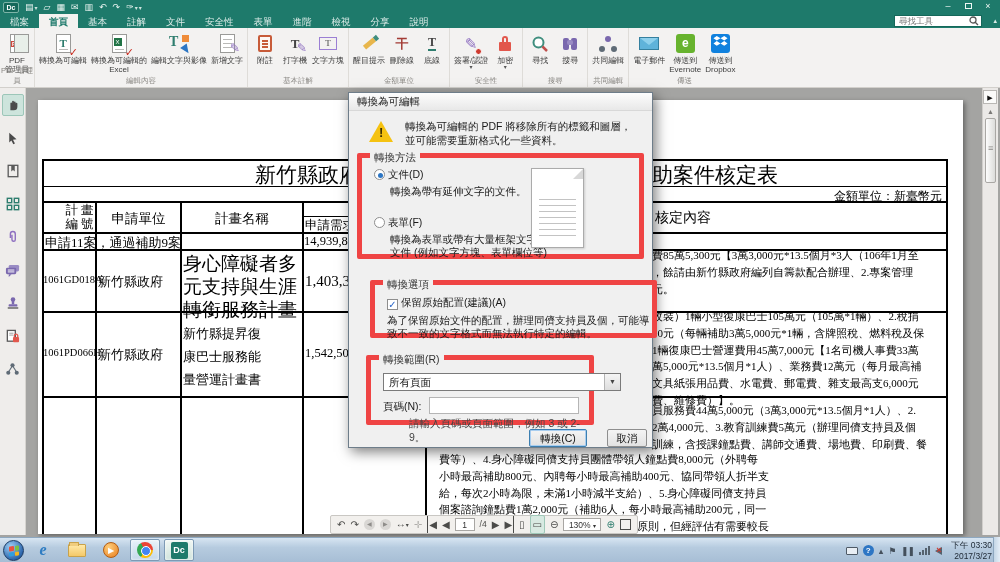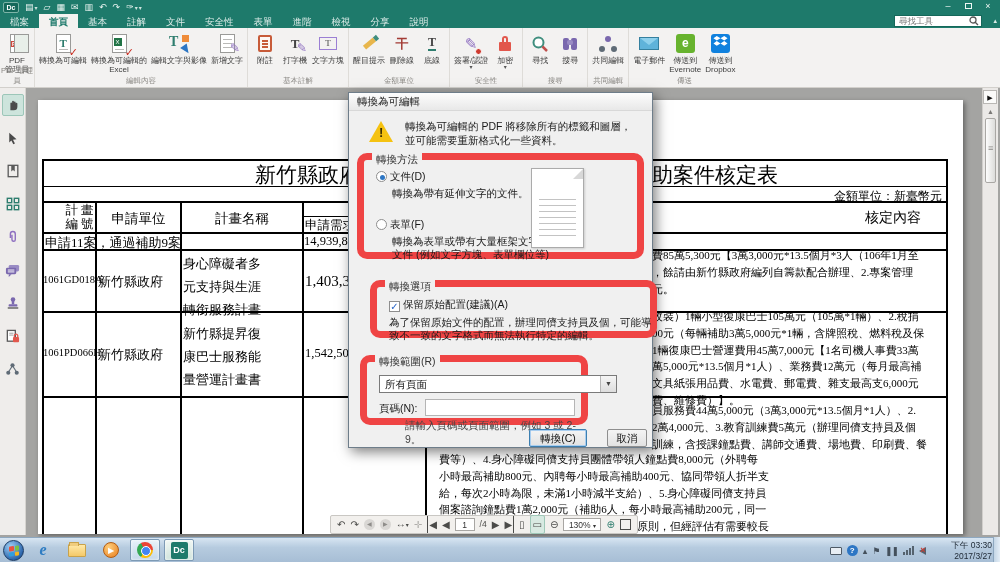--- a/index.html
+++ b/index.html
@@ -80,21 +80,21 @@
   .nv.dis { color:#b0aeab; }
   .nv.grayc { width:11px; height:11px; border-radius:50%; background:#d9d7d4; color:#8f8d8a; font-size:6px; text-align:center; line-height:11px; }
   .pagebox { width:20px; height:13px; background:#fff; border:1px solid #a8a6a3; font-size:8.5px; text-align:center; color:#333; }
   .zoombox { width:38px; height:13px; background:#fff; border:1px solid #a8a6a3; font-size:8.5px; text-align:center; color:#333; line-height:12px; }
   .fitpg { background:#d8eae2; border:1px solid #9fc8b8; border-radius:2px; padding:0 2px; }
   .fsbox { width:11px; height:11px; border:1.5px solid #4b4b49; }
 
   
   #dialog { position:absolute; left:348px; top:92px; width:305px; height:356px; background:#f0f0f0; border:1px solid #6e7d8a; box-shadow:3px 4px 12px rgba(0,0,0,.5); z-index:10; font-size:10.5px; color:#1a1a1a; }
   #dlg-title { height:18px; background:linear-gradient(#fdfdfd,#e8e8e8); border-bottom:1px solid #d8d8d8; font-size:10.5px; line-height:17px; padding-left:8px; color:#222; }
-  .grp { position:absolute; border:7px solid #ef4444; border-radius:10px; }
+  .grp { position:absolute; border:5px solid #ef4444; border-radius:2px; }
   .grp .legend { position:absolute; top:-7px; left:8px; background:#f0f0f0; padding:0 4px; font-size:10.5px; color:#333; }
   .radio { display:inline-block; width:11px; height:11px; border:1px solid #8e8e8e; border-radius:50%; background:#fff; vertical-align:-2px; position:relative; }
   .radio.sel::after { content:""; position:absolute; left:2.5px; top:2.5px; width:5px; height:5px; border-radius:50%; background:#2d76c4; }
   .chk { display:inline-block; width:11px; height:11px; border:1px solid #8e8e8e; background:#fff; vertical-align:-2px; color:#2a66c8; font-size:10px; line-height:10px; text-align:center; font-weight:bold; }
   .warn-tri { position:absolute; width:0; height:0; border-left:12px solid transparent; border-right:12px solid transparent; border-bottom:21px solid #f5c211; }
   .warn-tri::after { content:"!"; position:absolute; left:-2px; top:4px; font-weight:bold; font-size:13px; color:#3a2c00; }
   #dlg-preview { position:absolute; left:182px; top:75px; width:53px; height:80px; background:#fff; border:1px solid #ababab; box-shadow:1px 1px 2px rgba(0,0,0,.15); }
   #dlg-preview::before { content:""; position:absolute; right:0; top:0; border-left:10px solid transparent; border-bottom:10px solid #d8d8d8; }
   #dlg-preview i { position:absolute; left:7px; right:7px; height:1px; background:#c3c3c3; }
   .combo { position:absolute; background:#fff; border:1px solid #7a7a7a; height:18px; font-size:10.5px; line-height:16px; padding-left:5px; color:#111; }
@@ -118,21 +118,21 @@
   .chrome::after { content:""; position:absolute; left:4px; top:4px; width:8px; height:8px; border-radius:50%; background:#4285f4; border:1.5px solid #fff; }
   .dc-sq { width:17px; height:17px; background:#1e7a6b; border-radius:2px; color:#fff; font-size:9px; font-weight:bold; text-align:center; line-height:16px; }
   #tray { position:absolute; right:8px; top:0; height:25px; display:flex; align-items:center; gap:5px; }
   .tray-ic { font-size:9px; color:#44505c; }
   .kb-ic { width:12px; height:8px; border:1px solid #4e5a66; border-radius:1px; background:#e8eef4; }
   .help-ic { width:11px; height:11px; border-radius:50%; background:#2d76c4; color:#fff; font-size:8px; font-weight:bold; text-align:center; line-height:11px; }
   .sigbars { display:flex; align-items:flex-end; gap:1px; }
   .sigbars i { width:2px; background:#55626e; }
   .vol-mute { position:relative; width:0; height:0; border-top:4px solid transparent; border-bottom:4px solid transparent; border-right:7px solid #55626e; }
   .vol-mute::after { content:"×"; position:absolute; left:1px; top:-6px; color:#cf3b30; font-size:9px; font-weight:bold; }
-  #clock { text-align:right; font-size:8.5px; color:#1c2733; line-height:1.25; margin-left:20px; }
+  #clock { text-align:right; font-size:8.5px; color:#1c2733; line-height:1.25; margin-left:4px; }
   #show-desktop { position:absolute; right:0; top:537px; width:7px; height:25px; background:linear-gradient(90deg,#c4d6e6,#e4eef7); border-left:1px solid #8ea8c0; z-index:21; }
 </style>
 </head>
 <body>
 
 <div id="screen">
 
   <div id="titlebar">
     <div id="app-logo">Dc</div>
     <span class="qat-ic">▤</span>
@@ -449,27 +449,27 @@
     <div class="vline" style="left:387px;top:101px;width:2px;height:333px"></div>
 
     <span class="dtext" style="left:217px;top:61px;font-size:21px">新竹縣政府</span>
     <span class="dtext" style="left:614px;top:61px;font-size:21px">助案件核定表</span>
     <span class="dtext" style="left:600px;top:88px;width:304px;text-align:right;font-size:12px">金額單位：新臺幣元</span>
     <span class="dtext pre" style="left:6px;top:103px;width:71px;text-align:center;font-size:12.5px;line-height:14px">計 畫
 編 號</span>
     <span class="dtext" style="left:59px;top:110px;width:83px;text-align:center;font-size:13.5px">申請單位</span>
     <span class="dtext" style="left:144px;top:110px;width:120px;text-align:center;font-size:13.5px">計畫名稱</span>
     <span class="dtext" style="left:267px;top:117px;font-size:12.5px">申請需求</span>
-    <span class="dtext" style="left:617px;top:109px;width:266px;text-align:right;font-size:14px">核定內容</span>
+    <span class="dtext" style="left:617px;top:109px;width:266px;text-align:left;font-size:14px">核定內容</span>
     <span class="dtext" style="left:7px;top:134px;font-size:13px">申請11案，通過補助9案</span>
     <span class="dtext" style="left:266px;top:134px;font-size:12.5px">14,939,81</span>
 
     <span class="dtext" style="left:5px;top:174px;width:52px;text-align:center;font-size:10.5px">1061GD018A</span>
     <span class="dtext" style="left:60px;top:173px;font-size:13px">新竹縣政府</span>
-    <span class="dtext pre" style="left:145px;top:152px;font-size:13px;line-height:23px">身心障礙者多
+    <span class="dtext pre" style="left:145px;top:152px;font-size:19px;line-height:23px">身心障礙者多
 元支持與生涯
 轉銜服務計畫</span>
     <span class="dtext" style="left:267px;top:173px;font-size:15px">1,403,32</span>
     <span class="dtext pre" style="left:614px;top:147px;width:296px;font-size:11px;line-height:16.8px">費85萬5,300元【3萬3,000元*13.5個月*3人（106年1月至
 ，餘請由新竹縣政府編列自籌款配合辦理、2.專案管理
 元。</span>
 
     <span class="dtext" style="left:5px;top:247px;width:52px;text-align:center;font-size:10.5px">1061PD066H</span>
     <span class="dtext" style="left:60px;top:246px;font-size:13px">新竹縣政府</span>
     <span class="dtext pre" style="left:145px;top:222px;font-size:13px;line-height:23px">新竹縣提昇復
@@ -540,21 +540,21 @@
         <i style="top:60px"></i>
         <i style="top:66px"></i>
     </div>
 
     <div class="grp" style="left:21px;top:187px;width:287px;height:58px">
       <span class="legend">轉換選項</span>
       <div style="position:absolute;left:12px;top:11px"><span class="chk">✓</span> <span>保留原始配置(建議)(A)</span></div>
       <div style="position:absolute;left:12px;top:29px;width:264px;line-height:12.5px">為了保留原始文件的配置，辦理同儕支持員及個，可能導致不一致的文字格式而無法執行特定的編輯。</div>
     </div>
 
-    <div class="grp" style="left:11px;top:262px;width:228px;height:70px">
+    <div class="grp" style="left:17px;top:262px;width:228px;height:70px">
       <span class="legend">轉換範圍(R)</span>
       <div class="combo" style="left:12px;top:13px;width:238px"><span>所有頁面</span><span class="arrowbtn">▼</span></div>
       <span style="position:absolute;left:12px;top:40px">頁碼(N):</span>
       <input class="txtin" style="left: 58px; top: 37px; width: 150px;">
       <div style="position:absolute;left:38px;top:57px;color:#444">請輸入頁碼或頁面範圍，例如 3 或 2-9。</div>
     </div>
 
     <div class="dlgbtn def" style="left:180px;width:58px">轉換(C)</div>
     <div class="dlgbtn" style="left:258px;width:40px">取消</div>
   </div>

